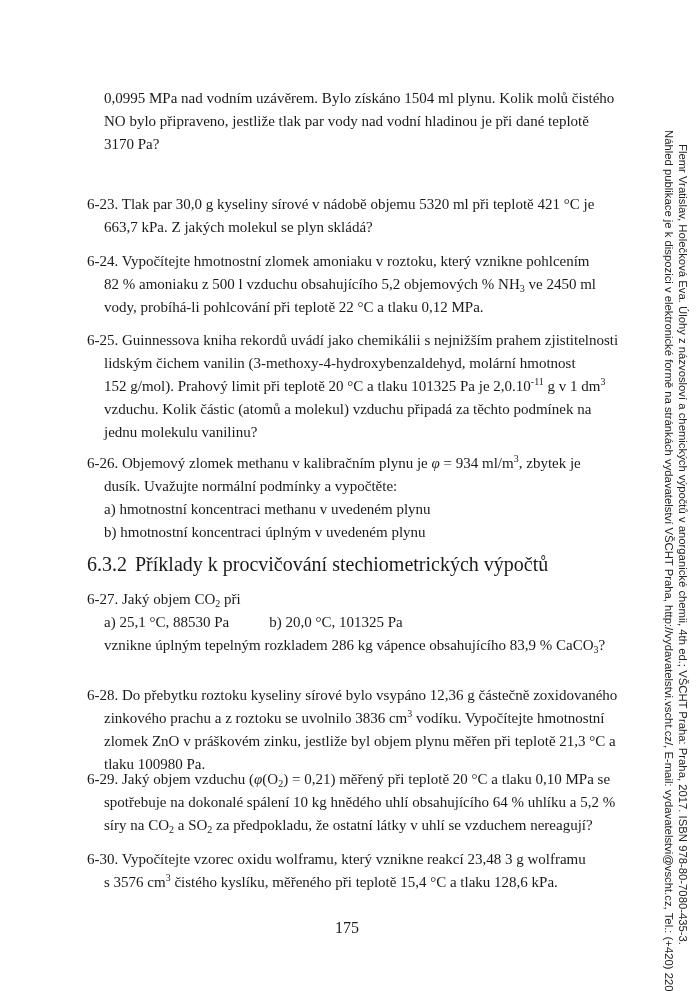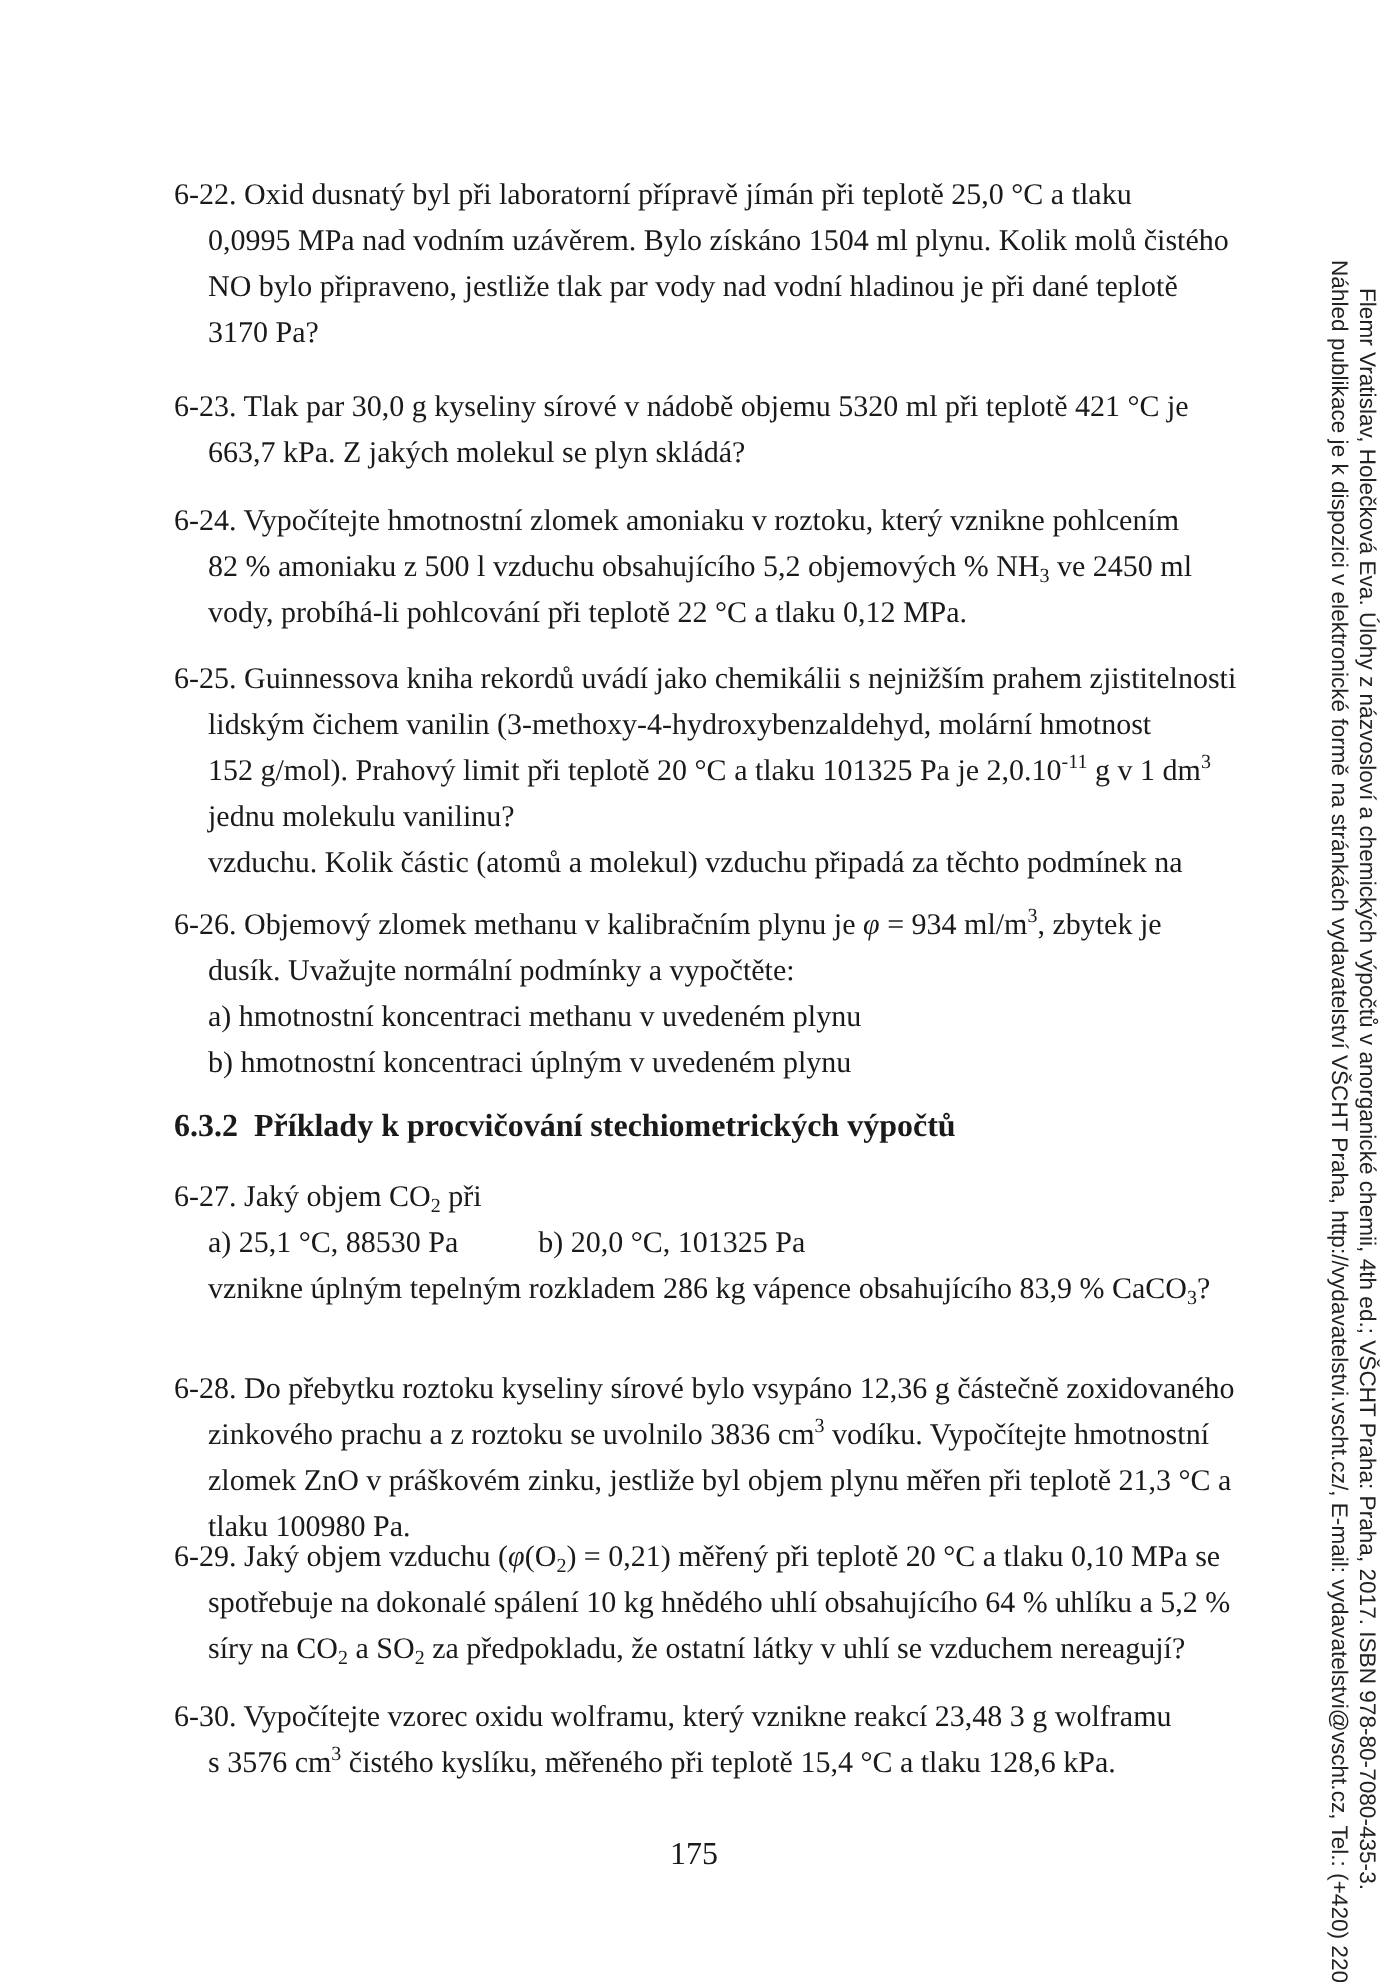--- a/index.html
+++ b/index.html
@@ -6,62 +6,61 @@
   body {
     width: 700px; height: 991px; background: #ffffff; position: relative; overflow: hidden;
     font-family: "Liberation Serif", "DejaVu Serif", serif; color: #1a1a1a;
   }
   .page { position: absolute; left: 87px; top: 0; width: 540px; }
   .problem { position: absolute; left: 0; width: 540px; font-size: 15px; line-height: 23px; }
   .problem .line { white-space: nowrap; display: block; }
   .problem .line.indent { padding-left: 17px; }
   sub { font-size: 10px; vertical-align: -3px; line-height: 0; }
   sup { font-size: 10px; vertical-align: 6px; line-height: 0; }
-  .heading { position: absolute; left: 0; font-weight: bold; font-size: 16px; line-height: 22px; white-space: nowrap; }
+  .heading { position: absolute; left: 0; font-weight: normal; font-size: 20px; line-height: 22px; white-space: nowrap; }
   .heading .num { margin-right: 8px; }
   .pagenum { position: absolute; left: 0; width: 520px; top: 919px; text-align: center; font-size: 16px; }
   .sidebar {
     position: absolute; left: 640px; top: 130px;
     width: 800px; transform-origin: 0 0; transform: rotate(90deg) translateY(-50px);
     font-family: "Liberation Sans", "DejaVu Sans", sans-serif; font-size: 11.3px; line-height: 14px; color: #222;
   }
   .sidebar .sl { display: block; white-space: nowrap; }
   .sidebar .sl1 { padding-left: 14px; }
   .phi { font-style: italic; }
   .tab { display: inline-block; width: 40px; }
 </style>
 </head>
 <body>
 
 <div class="page">
 
   <div class="problem" style="top:87px;">
-    <span class="line">6-22. Oxid dusnatý byl při laboratorní přípravě jímán při teplotě 25,0 °C  a tlaku</span>
     <span class="line indent">0,0995 MPa nad vodním uzávěrem. Bylo získáno 1504 ml plynu. Kolik molů čistého</span>
     <span class="line indent">NO bylo připraveno, jestliže tlak par vody nad vodní hladinou je při dané teplotě</span>
     <span class="line indent">3170 Pa?</span>
   </div>
 
   <div class="problem" style="top:193px;">
     <span class="line">6-23. Tlak par 30,0 g kyseliny sírové v nádobě objemu 5320 ml při teplotě 421 °C  je</span>
     <span class="line indent">663,7 kPa. Z jakých molekul se plyn skládá?</span>
   </div>
 
   <div class="problem" style="top:250px;">
     <span class="line">6-24. Vypočítejte hmotnostní zlomek amoniaku v roztoku, který vznikne pohlcením</span>
     <span class="line indent"><span>82 % amoniaku z 500 l vzduchu obsahujícího 5,2 objemových % NH</span><sub>3</sub><span> ve 2450 ml</span></span>
     <span class="line indent">vody, probíhá-li pohlcování při teplotě 22 °C  a tlaku 0,12 MPa.</span>
   </div>
 
   <div class="problem" style="top:329px;">
     <span class="line">6-25. Guinnessova kniha rekordů uvádí jako chemikálii s nejnižším prahem zjistitelnosti</span>
     <span class="line indent">lidským čichem vanilin (3-methoxy-4-hydroxybenzaldehyd, molární hmotnost</span>
     <span class="line indent"><span>152 g/mol). Prahový limit při teplotě 20 °C a tlaku 101325 Pa je 2,0.10</span><sup>-11</sup><span> g v 1 dm</span><sup>3</sup></span>
+    <span class="line indent">vzduchu. Kolik částic (atomů a molekul) vzduchu připadá za těchto podmínek na</span>
     <span class="line indent">jednu molekulu vanilinu?</span>
-    <span class="line indent">vzduchu. Kolik částic (atomů a molekul) vzduchu připadá za těchto podmínek na</span>
   </div>
 
   <div class="problem" style="top:452px;">
     <span class="line"><span>6-26. Objemový zlomek methanu v kalibračním plynu je </span><span class="phi">φ</span><span> = 934 ml/m</span><sup>3</sup><span>, zbytek je</span></span>
     <span class="line indent">dusík. Uvažujte normální podmínky a vypočtěte:</span>
     <span class="line indent">a) hmotnostní koncentraci methanu v uvedeném plynu</span>
     <span class="line indent">b) hmotnostní koncentraci úplným v uvedeném plynu</span>
   </div>
 
   <div class="heading" style="top:553px;">

